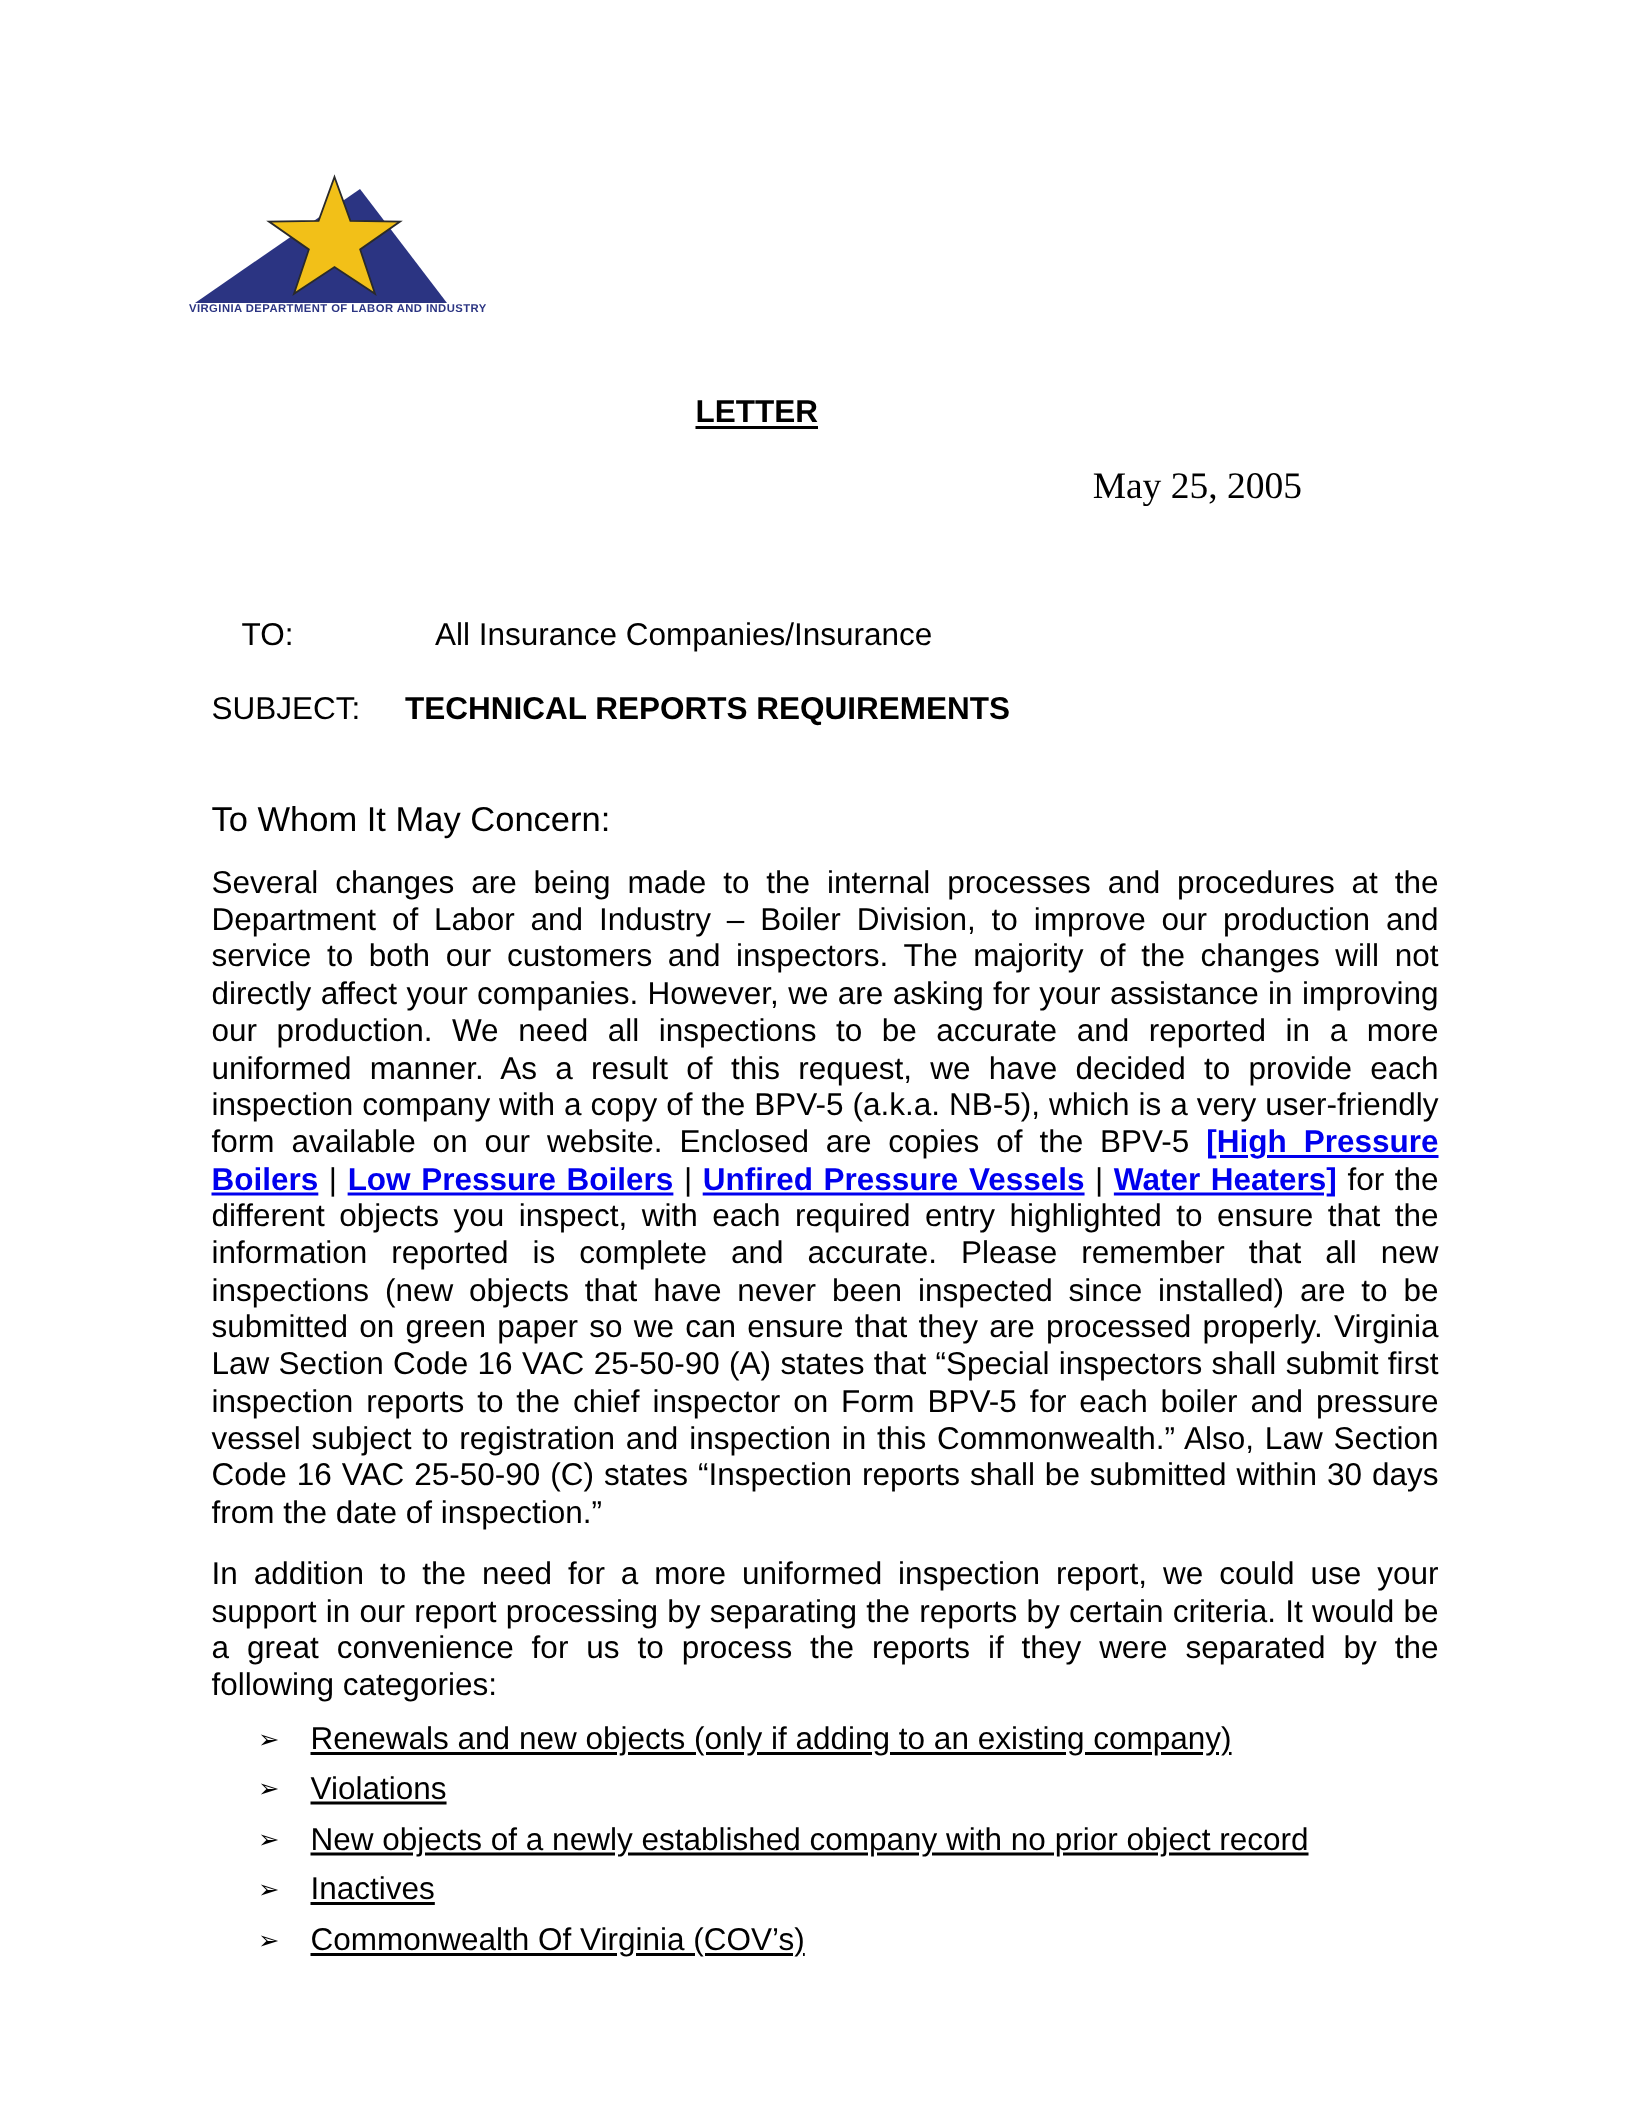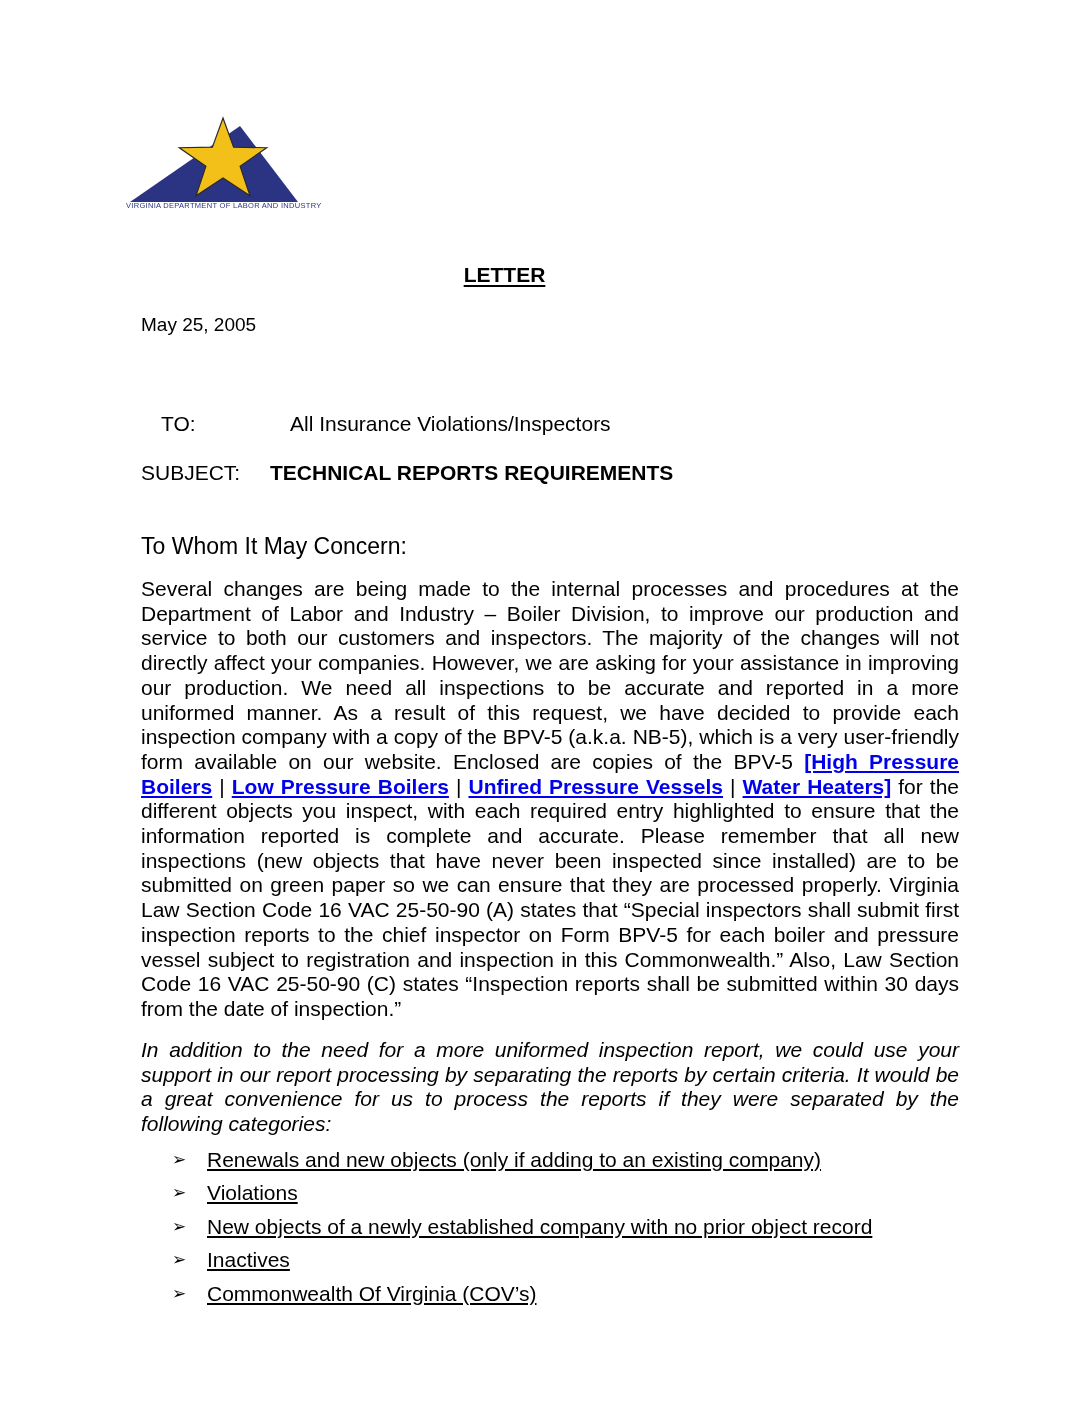--- a/index.html
+++ b/index.html
@@ -4,50 +4,50 @@
 <style>
   html,body { margin:0; padding:0; background:#ffffff; }
   .page {
     position:relative; width:1088px; height:1408px; background:#ffffff;
     font-family:"Liberation Sans","DejaVu Sans",sans-serif; color:#000000;
     overflow:hidden;
   }
   .logo { position:absolute; left:126px; top:112px; width:182px; }
   .logo svg { display:block; }
   .logo-caption {
-    font-size:7.5px; font-weight:normal; color:var(--navy);
+    font-size:7.5px; font-weight:bold; color:var(--navy);
     letter-spacing:0.3px; white-space:nowrap; margin-top:-3px; text-align:left;
   }
   .header-title {
     position:absolute; left:318px; top:127px;
     font-size:20px; font-weight:bold; line-height:24px; white-space:nowrap;
   }
   .letter-heading {
     position:absolute; left:141px; top:263px; width:727px; text-align:center;
     font-size:21px; font-weight:bold; line-height:24.7px;
   }
   .letter-heading .u {
     text-decoration:underline; text-decoration-thickness:2px; text-underline-offset:3px;
   }
   .letter-date {
-    position:absolute; left:141px; top:313px; width:727px; text-align:left;
-    font-size:19px; line-height:24.7px;
+    position:absolute; left:141px; top:313px; width:727px; text-align:right;
+    font-size:25px; line-height:24.7px;font-family:Liberation Serif, serif;
   }
   .addr-row { position:absolute; left:141px; display:flex; font-size:21px; line-height:24.7px; }
   .addr-row.to { top:412px;margin-left:20px; }
   .addr-row.subject { top:461px; }
   .addr-row .label { width:129px; flex:0 0 129px; }
   .addr-row.subject .value { font-weight:bold; }
   .salutation { position:absolute; left:141px; top:534px; font-size:23px; line-height:24.7px; }
   .para {
     position:absolute; left:141px; width:818px;
     font-size:21px; line-height:24.7px; text-align:justify;
   }
   .para1 { top:577px; }
-  .para2 { top:1038px;font-style:italic; }
+  .para2 { top:1038px; }
   .doclink { color:var(--link); font-weight:bold; text-decoration:underline; cursor:pointer; }
   .bullets { position:absolute; left:141px; top:1148px; width:818px; font-size:21px; line-height:24.7px; }
   .bullet-item { display:flex; margin-bottom:8.7px; }
   .bullet-glyph {
     flex:0 0 66px; width:66px; box-sizing:border-box; padding-left:31px;
     font-size:17px; line-height:24.7px;
   }
   .bullet-text { flex:1;text-decoration:underline; }
 </style>
 </head>
@@ -65,21 +65,21 @@
 
 
   <div class="letter-heading">
     <span class="u">LETTER</span>
   </div>
 
   <div class="letter-date">May 25, 2005</div>
 
   <div class="addr-row to">
     <span class="label">TO:</span>
-    <span class="value">All Insurance Violations/Inspectors</span>
+    <span class="value">All Insurance Companies/Insurance</span>
   </div>
 
   <div class="addr-row subject">
     <span class="label">SUBJECT:</span>
     <span class="value">TECHNICAL REPORTS REQUIREMENTS</span>
   </div>
 
   <div class="salutation">To Whom It May Concern:</div>
 
   <div class="para para1"><span>Several changes are being made to the internal processes and procedures at the Department of Labor and Industry – Boiler Division, to improve our production and service to both our customers and inspectors.  The majority of the changes will not directly affect your companies.   However, we are asking for your assistance in improving our production.  We need all inspections to be accurate and reported in a more uniformed manner.  As a result of this request, we have decided to provide each inspection company with a copy of the BPV-5 (a.k.a. NB-5), which is a very user-friendly form available on our website.  Enclosed are copies of the BPV-5 </span><span class="doclink">[High Pressure Boilers</span><span> | </span><span class="doclink">Low Pressure Boilers</span><span> | </span><span class="doclink">Unfired Pressure Vessels</span><span> | </span><span class="doclink">Water Heaters]</span><span> for the different objects you inspect, with each required entry highlighted to ensure that the information reported is complete and accurate.  Please remember that all new inspections (new objects that have never been inspected since installed) are to be submitted on green paper so we can ensure that they are processed properly.  Virginia Law Section Code 16 VAC 25-50-90 (A) states that “Special inspectors shall submit first inspection reports to the chief inspector on Form BPV-5 for each boiler and pressure vessel subject to registration and inspection in this Commonwealth.”  Also, Law Section Code 16 VAC 25-50-90 (C) states “Inspection reports shall be submitted within 30 days from the date of inspection.”</span></div>

